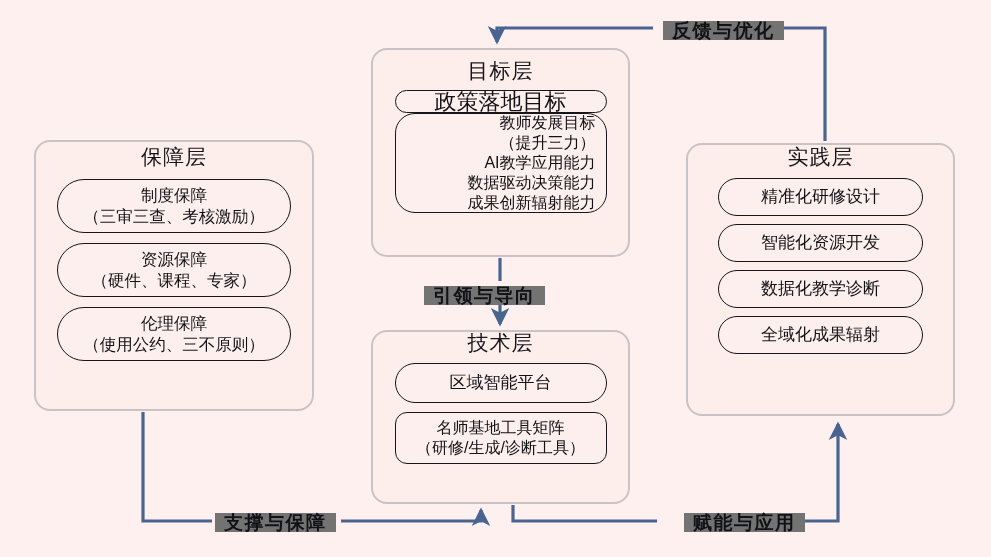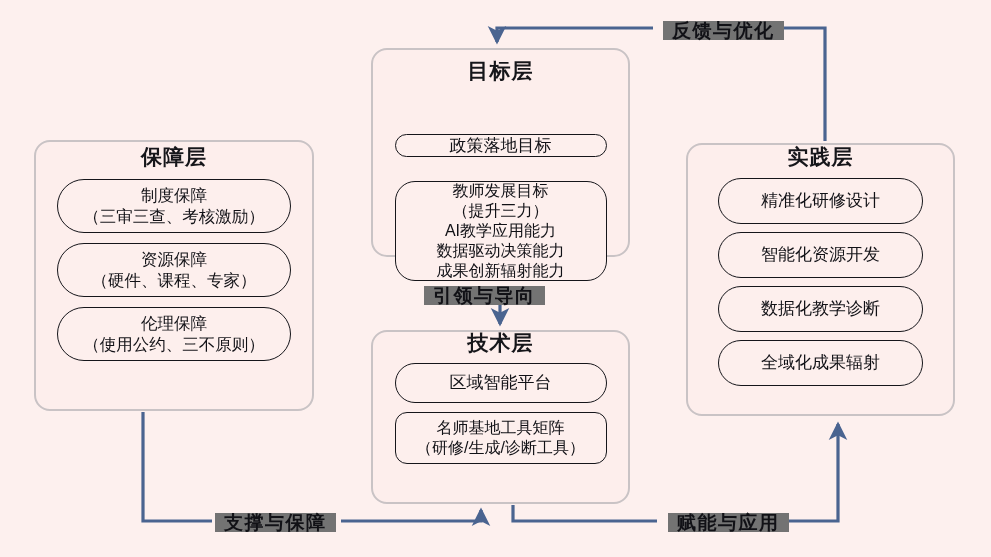--- a/index.html
+++ b/index.html
@@ -31,21 +31,21 @@
     position: absolute;
     box-sizing: border-box;
     background: #fdeeec;
     border: 2px solid #c9c3c5;
     border-radius: 16px;
     display: flex;
     flex-direction: column;
     align-items: center;
   }
   .panel-title {
-    font-weight: bold;
+    font-weight: normal;
     font-size: 21px;
     color: #16161a;
     letter-spacing: 1px;
     text-align: center;
     line-height: 1;
   }
   .pill {
     box-sizing: border-box;
     background: #fdefed;
     border: 1.6px solid #15151a;
@@ -67,25 +67,25 @@
   .pill .ln { display: block; white-space: nowrap; }
 
   
   #panel-goal {
     left: 371px; top: 48px;
     width: 259px; height: 209px;
     padding-top: 10px;
   }
   #panel-goal .panel-title { margin-bottom: 9px; }
   #pill-goal-policy {
-    width: 212px; height: 23px; font-size: 17px; margin-top: 44px;
+    width: 212px; height: 23px; font-size: 22px;
   }
   #pill-goal-teacher {
-    width: 212px; height: 100px; margin-top: 24px;
-    border-radius: 20px; font-size: 16px;
+    width: 212px; height: 100px; margin-top: 0;
+    border-radius: 20px; font-size: 16px; align-items: flex-end;
   }
 
   
   #panel-guarantee {
     left: 34px; top: 140px;
     width: 280px; height: 271px;
     padding-top: 4px;
   }
   #panel-guarantee .panel-title { margin-bottom: 12px; }
   #panel-guarantee .pill {
@@ -93,21 +93,21 @@
   }
 
   
   #panel-practice {
     left: 686px; top: 143px;
     width: 269px; height: 273px;
     padding-top: 1px;
   }
   #panel-practice .panel-title { margin-bottom: 11px; }
   #panel-practice .pill {
-    width: 205px; height: 46px; margin-bottom: 8px; font-size: 17px;
+    width: 205px; height: 38px; margin-bottom: 8px; font-size: 17px;
   }
 
   
   #panel-tech {
     left: 371px; top: 330px;
     width: 259px; height: 174px;
   }
   #panel-tech .panel-title { margin-bottom: 10px; }
   #pill-tech-platform {
     width: 212px; height: 40px; font-size: 17px;
@@ -124,21 +124,21 @@
     color: #111116;
     letter-spacing: 1.5px;
     white-space: nowrap;
     background: #737373;
     padding: 0 9px;
     line-height: 1;
   }
   #label-feedback { left: 663px; top: 21px; }
   #label-guide    { left: 424px; top: 286px; }
   #label-support  { left: 215px; top: 513px; }
-  #label-empower  { left: 668px; top: 513px; }
+  #label-empower  { left: 684px; top: 513px; }
 </style>
 </head>
 <body>
 
 <div id="stage">
 
   <svg class="connectors" viewBox="0 0 991 557" xmlns="http://www.w3.org/2000/svg">
     <defs>
       <marker id="arrow" markerWidth="9" markerHeight="9" refX="5.4" refY="3.2" orient="auto" markerUnits="strokeWidth">
         <path d="M0.4,0.3 L6.2,3.2 L0.4,6.1 L1.9,3.2 Z" fill="#4a6490"></path>

